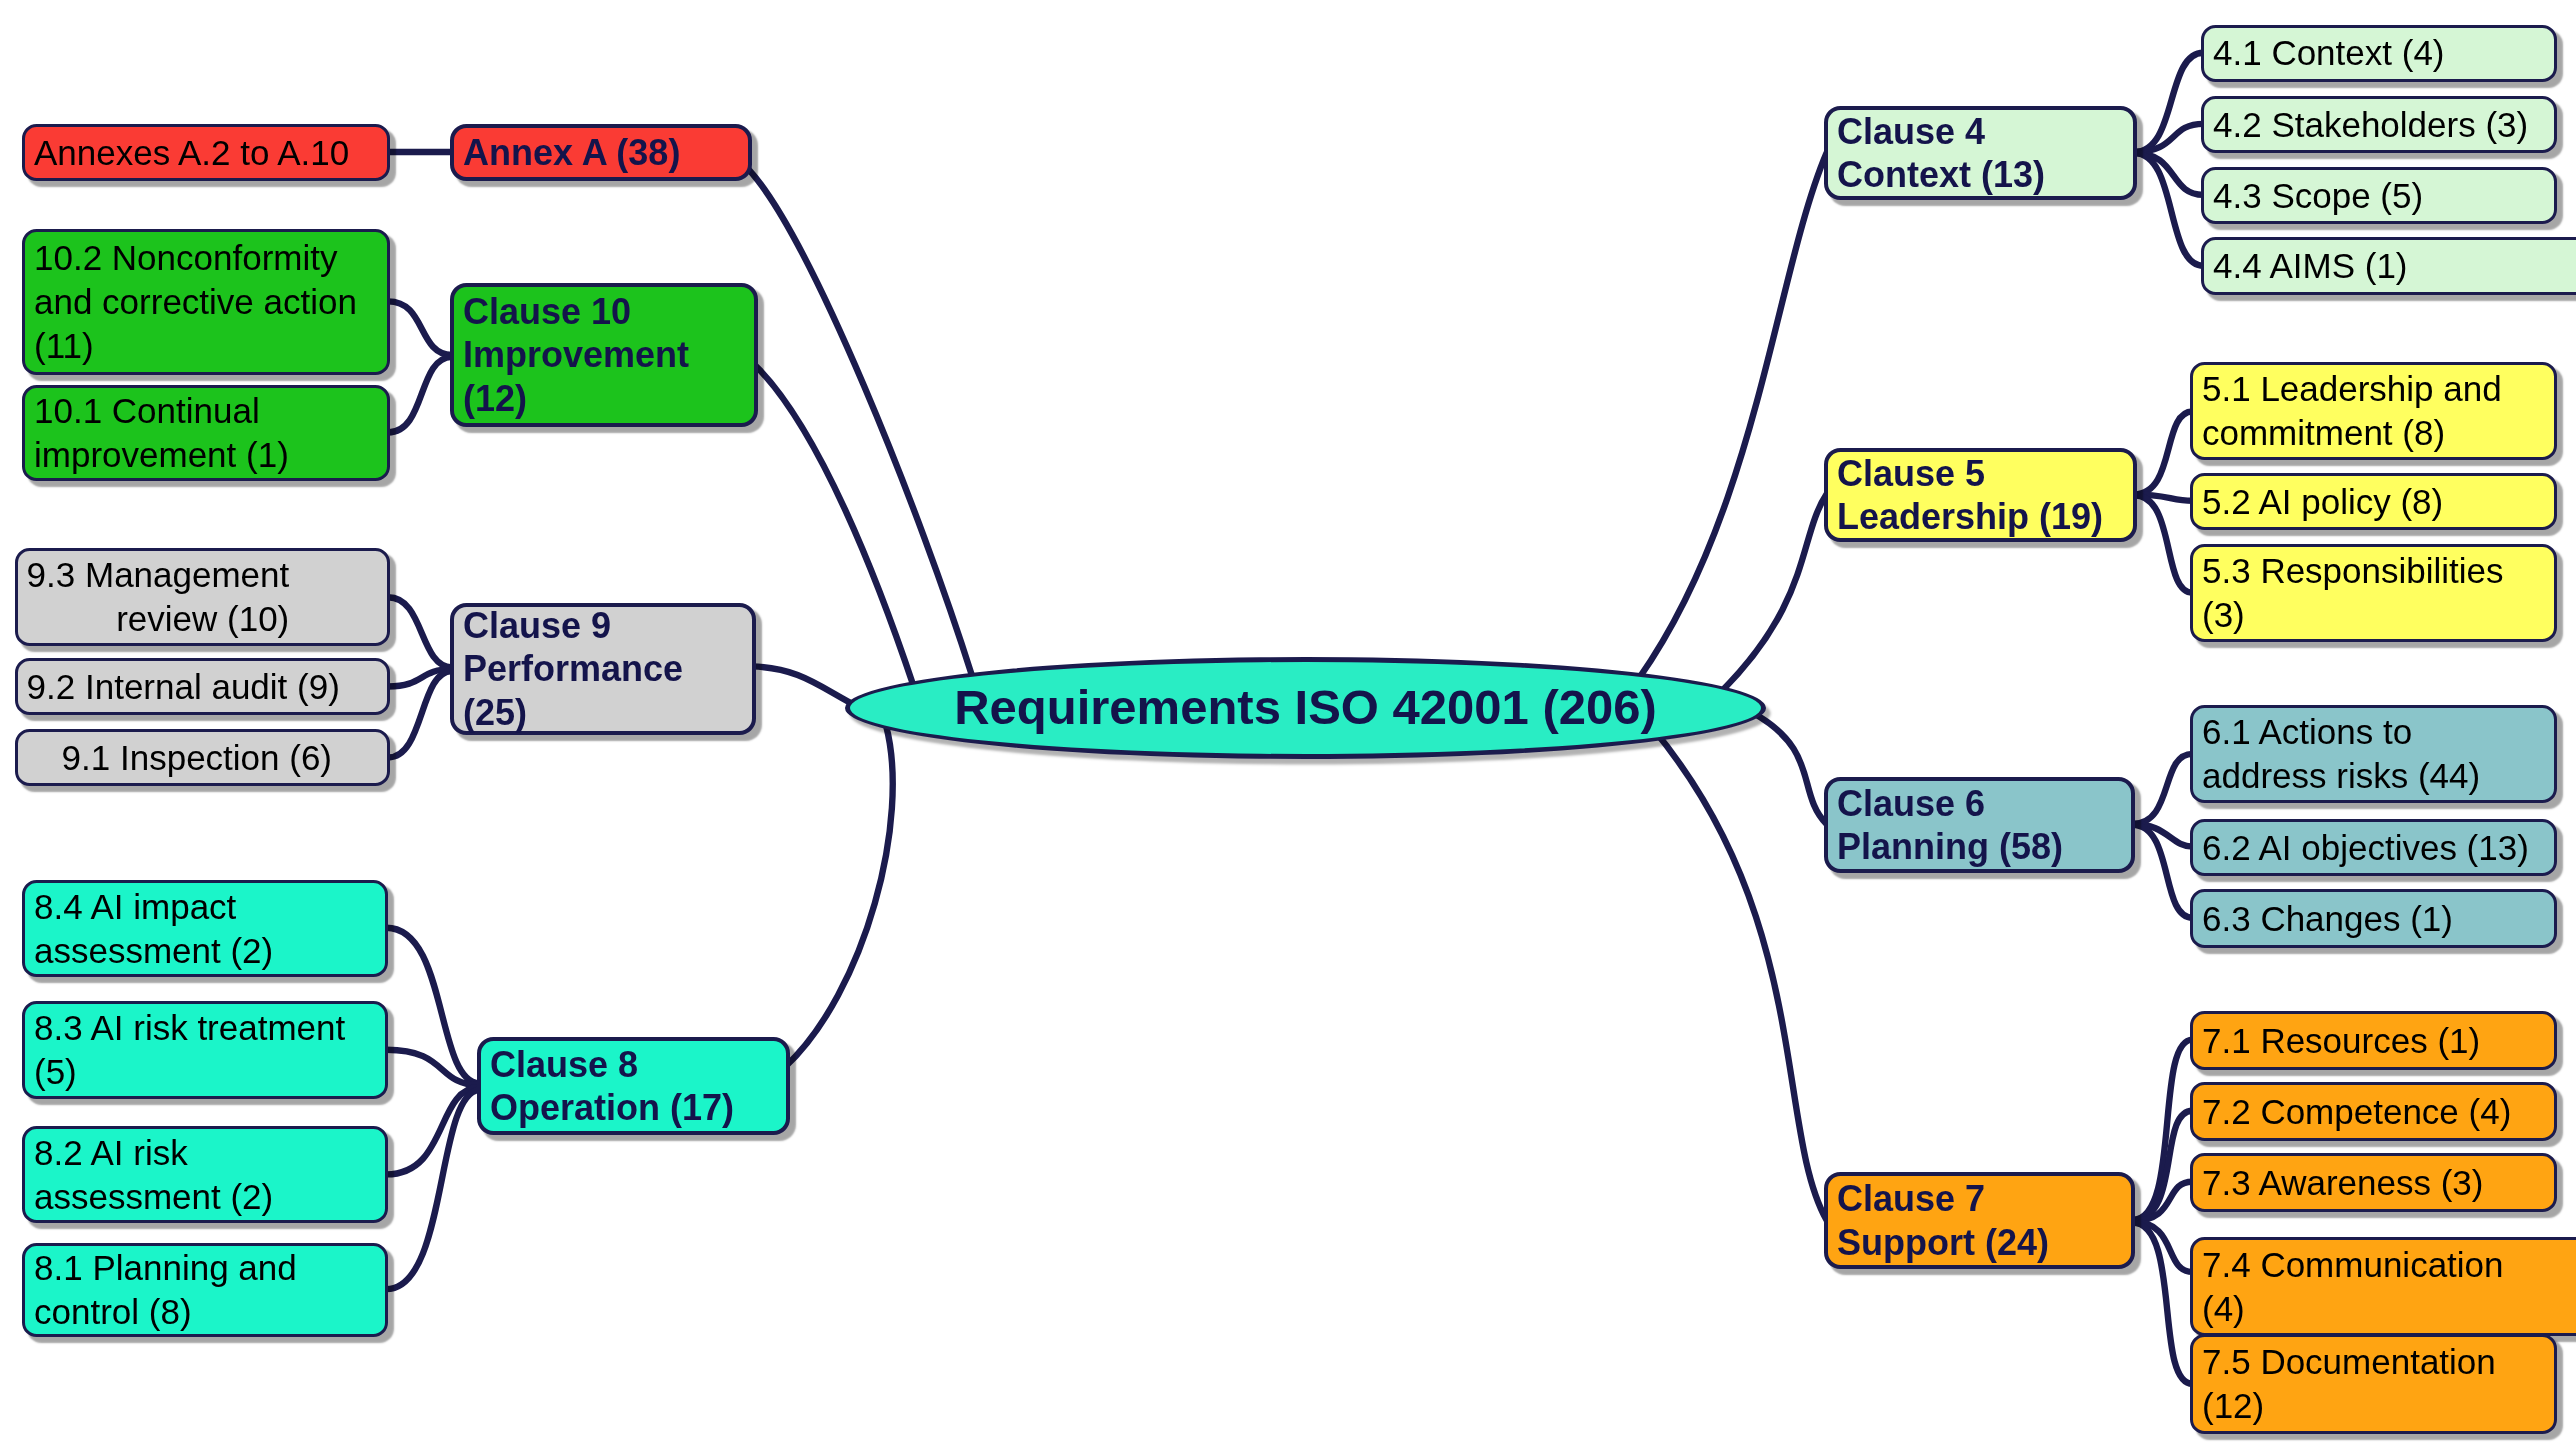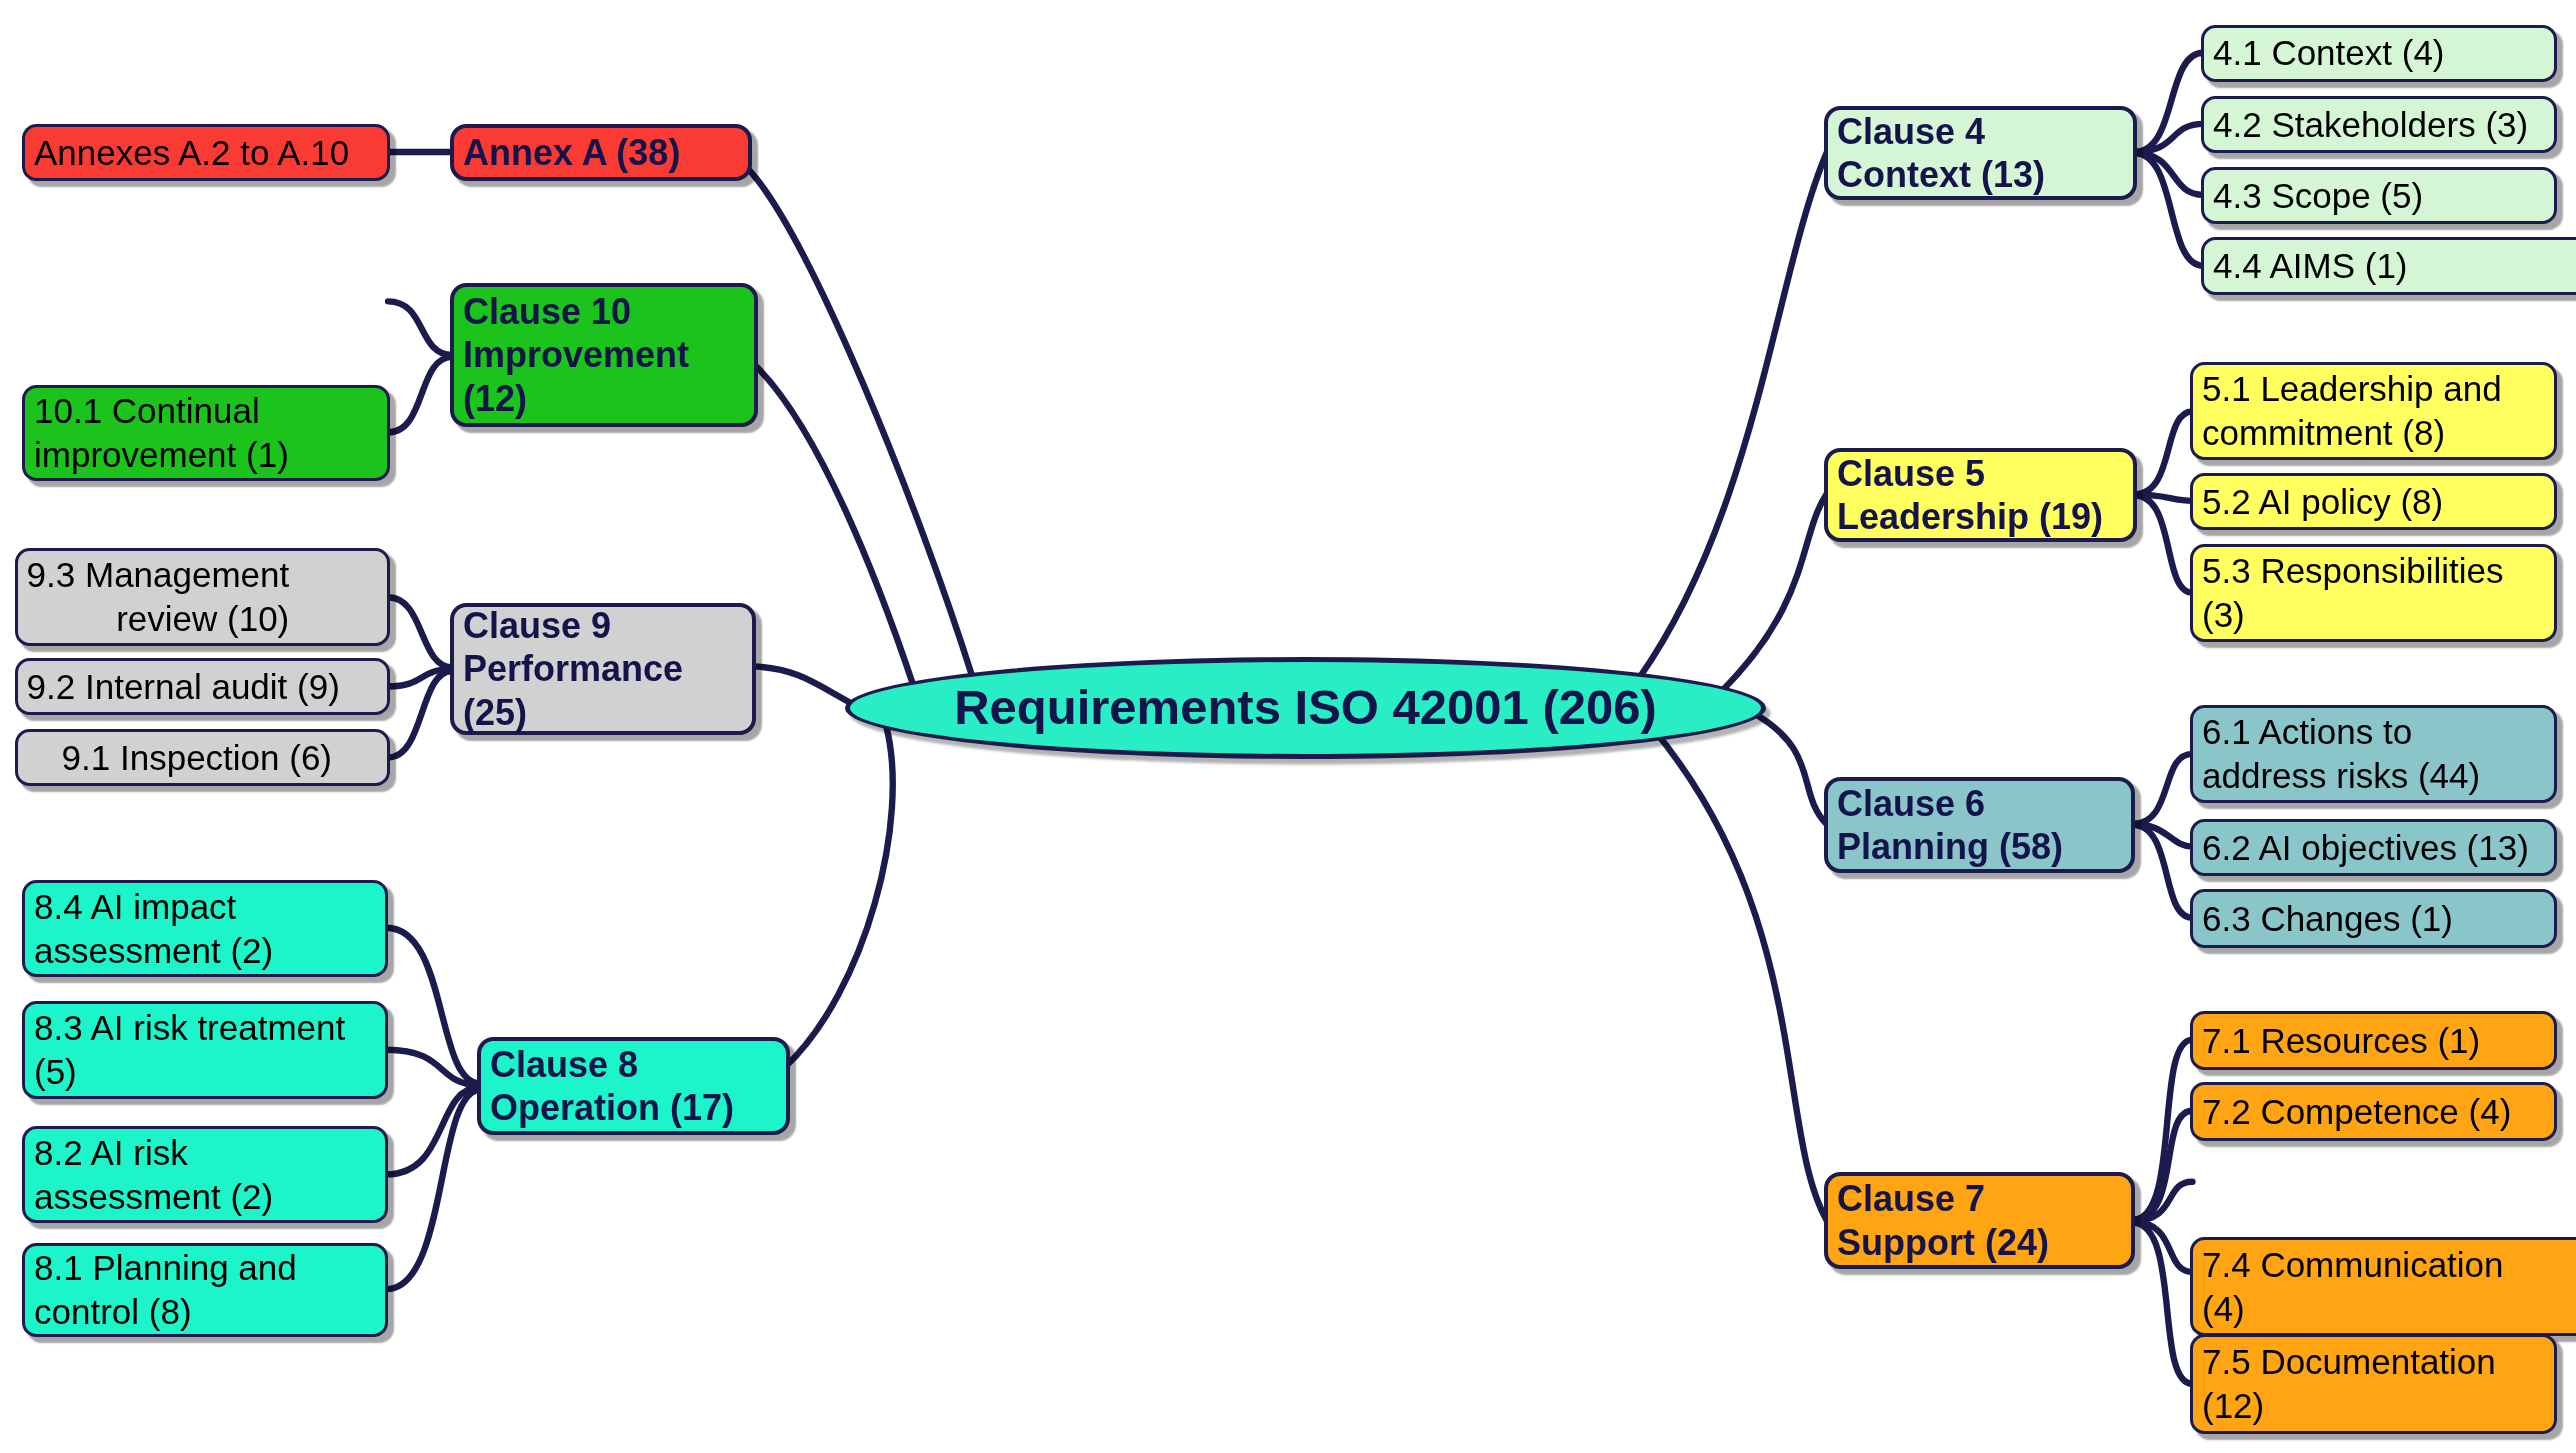--- a/index.html
+++ b/index.html
@@ -82,20 +82,23 @@
     <path d="M 2342 1340 C 2396 1340, 2366 1142, 2408 1142"></path>
     <path d="M 2342 1340 C 2396 1340, 2370 1220, 2408 1220"></path>
     <path d="M 2342 1341 C 2392 1341, 2376 1298, 2408 1298"></path>
     <path d="M 2342 1342 C 2392 1342, 2376 1397, 2408 1397"></path>
     <path d="M 2342 1343 C 2396 1343, 2366 1520, 2408 1520"></path>
   </svg>
 
   <div class="node red" style="left:22px;top:124px;width:368px;height:57px;">Annexes A.2 to A.10</div>
   <div class="node parent red" style="left:450px;top:124px;width:302px;height:57px;">Annex A (38)</div>
 
+  <div class="node green" style="left:22px;top:229px;width:368px;height:146px;">10.2 Nonconformity
+and corrective action
+(11)</div>
   <div class="node parent green" style="left:450px;top:283px;width:308px;height:144px;">Clause 10
 Improvement
 (12)</div>
   <div class="node green" style="left:22px;top:385px;width:368px;height:96px;">10.1 Continual
 improvement (1)</div>
 
   <div class="node gray" style="left:14.6px;top:548px;width:375px;height:98px;text-align:right;">9.3 Management
 review (10)</div>
   <div class="node gray" style="left:14.6px;top:658px;width:375px;height:57px;">9.2 Internal audit (9)</div>
   <div class="node gray" style="left:14.6px;top:729px;width:375px;height:57px;padding-left:44px;">9.1 Inspection (6)</div>
@@ -135,19 +138,20 @@
 Planning (58)</div>
   <div class="node teal" style="left:2190px;top:705px;width:367px;height:98px;">6.1 Actions to
 address risks (44)</div>
   <div class="node teal" style="left:2190px;top:819px;width:367px;height:57px;">6.2 AI objectives (13)</div>
   <div class="node teal" style="left:2190px;top:889px;width:367px;height:59px;">6.3 Changes (1)</div>
 
   <div class="node parent orange" style="left:1824px;top:1172px;width:311px;height:97px;">Clause 7
 Support (24)</div>
   <div class="node orange" style="left:2190px;top:1011px;width:367px;height:59px;">7.1 Resources (1)</div>
   <div class="node orange" style="left:2190px;top:1082px;width:367px;height:59px;">7.2 Competence (4)</div>
+  <div class="node orange" style="left:2190px;top:1153px;width:367px;height:59px;">7.3 Awareness (3)</div>
   <div class="node orange" style="left:2190px;top:1237px;width:433px;height:99px;">7.4 Communication
 (4)</div>
   <div class="node orange" style="left:2190px;top:1334px;width:367px;height:100px;">7.5 Documentation
 (12)</div>
 
 </div>
 
 
 </body></html>

